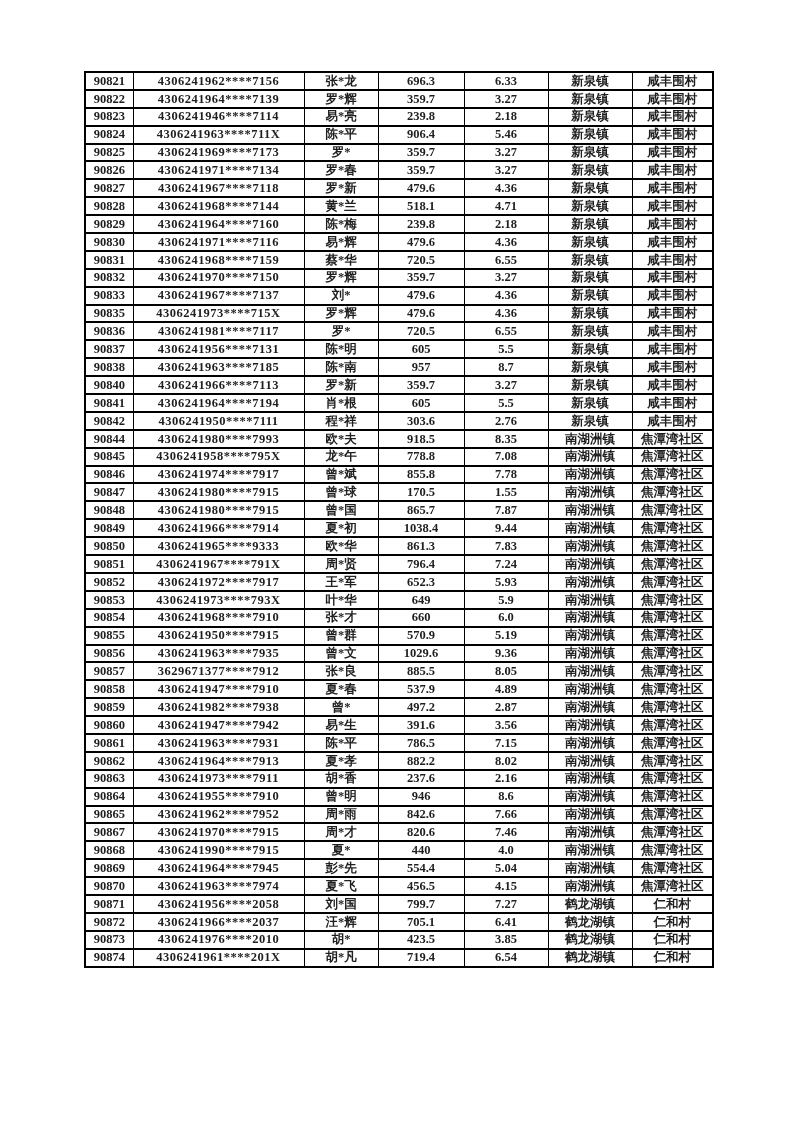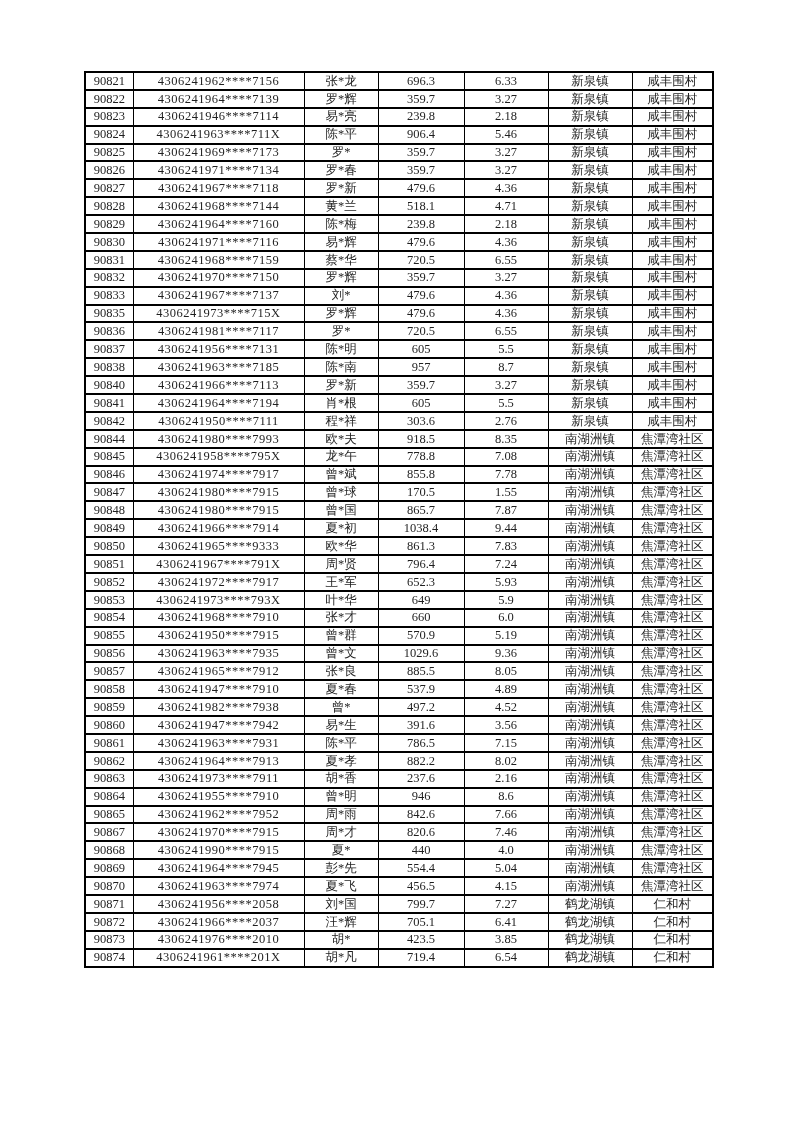--- a/index.html
+++ b/index.html
@@ -20,20 +20,21 @@
     width: 794px;
     height: 1122px;
     background: #ffffff;
     overflow: hidden;
   }
   .table-wrap {
     position: absolute;
     left: 84px;
     top: 71px;
     width: 630px;
+    font-weight: bold;
   }
   table.records {
     border-collapse: collapse;
     table-layout: fixed;
     width: 628px;
     border: 2px solid #000000;
   }
   table.records td {
     border: 1px solid #000000;
     border-bottom-width: 2px;
@@ -359,42 +360,42 @@
             <td class="c-seq">90856</td>
             <td class="c-id">4306241963****7935</td>
             <td class="c-name">曾*文</td>
             <td class="c-val1">1029.6</td>
             <td class="c-val2">9.36</td>
             <td class="c-town">南湖洲镇</td>
             <td class="c-village">焦潭湾社区</td>
           </tr>
           <tr>
             <td class="c-seq">90857</td>
-            <td class="c-id">4306241965****7912</td>
+            <td class="c-id">3629671377****7912</td>
             <td class="c-name">张*良</td>
             <td class="c-val1">885.5</td>
             <td class="c-val2">8.05</td>
             <td class="c-town">南湖洲镇</td>
             <td class="c-village">焦潭湾社区</td>
           </tr>
           <tr>
             <td class="c-seq">90858</td>
             <td class="c-id">4306241947****7910</td>
             <td class="c-name">夏*春</td>
             <td class="c-val1">537.9</td>
             <td class="c-val2">4.89</td>
             <td class="c-town">南湖洲镇</td>
             <td class="c-village">焦潭湾社区</td>
           </tr>
           <tr>
             <td class="c-seq">90859</td>
             <td class="c-id">4306241982****7938</td>
             <td class="c-name">曾*</td>
             <td class="c-val1">497.2</td>
-            <td class="c-val2">4.52</td>
+            <td class="c-val2">2.87</td>
             <td class="c-town">南湖洲镇</td>
             <td class="c-village">焦潭湾社区</td>
           </tr>
           <tr>
             <td class="c-seq">90860</td>
             <td class="c-id">4306241947****7942</td>
             <td class="c-name">易*生</td>
             <td class="c-val1">391.6</td>
             <td class="c-val2">3.56</td>
             <td class="c-town">南湖洲镇</td>

